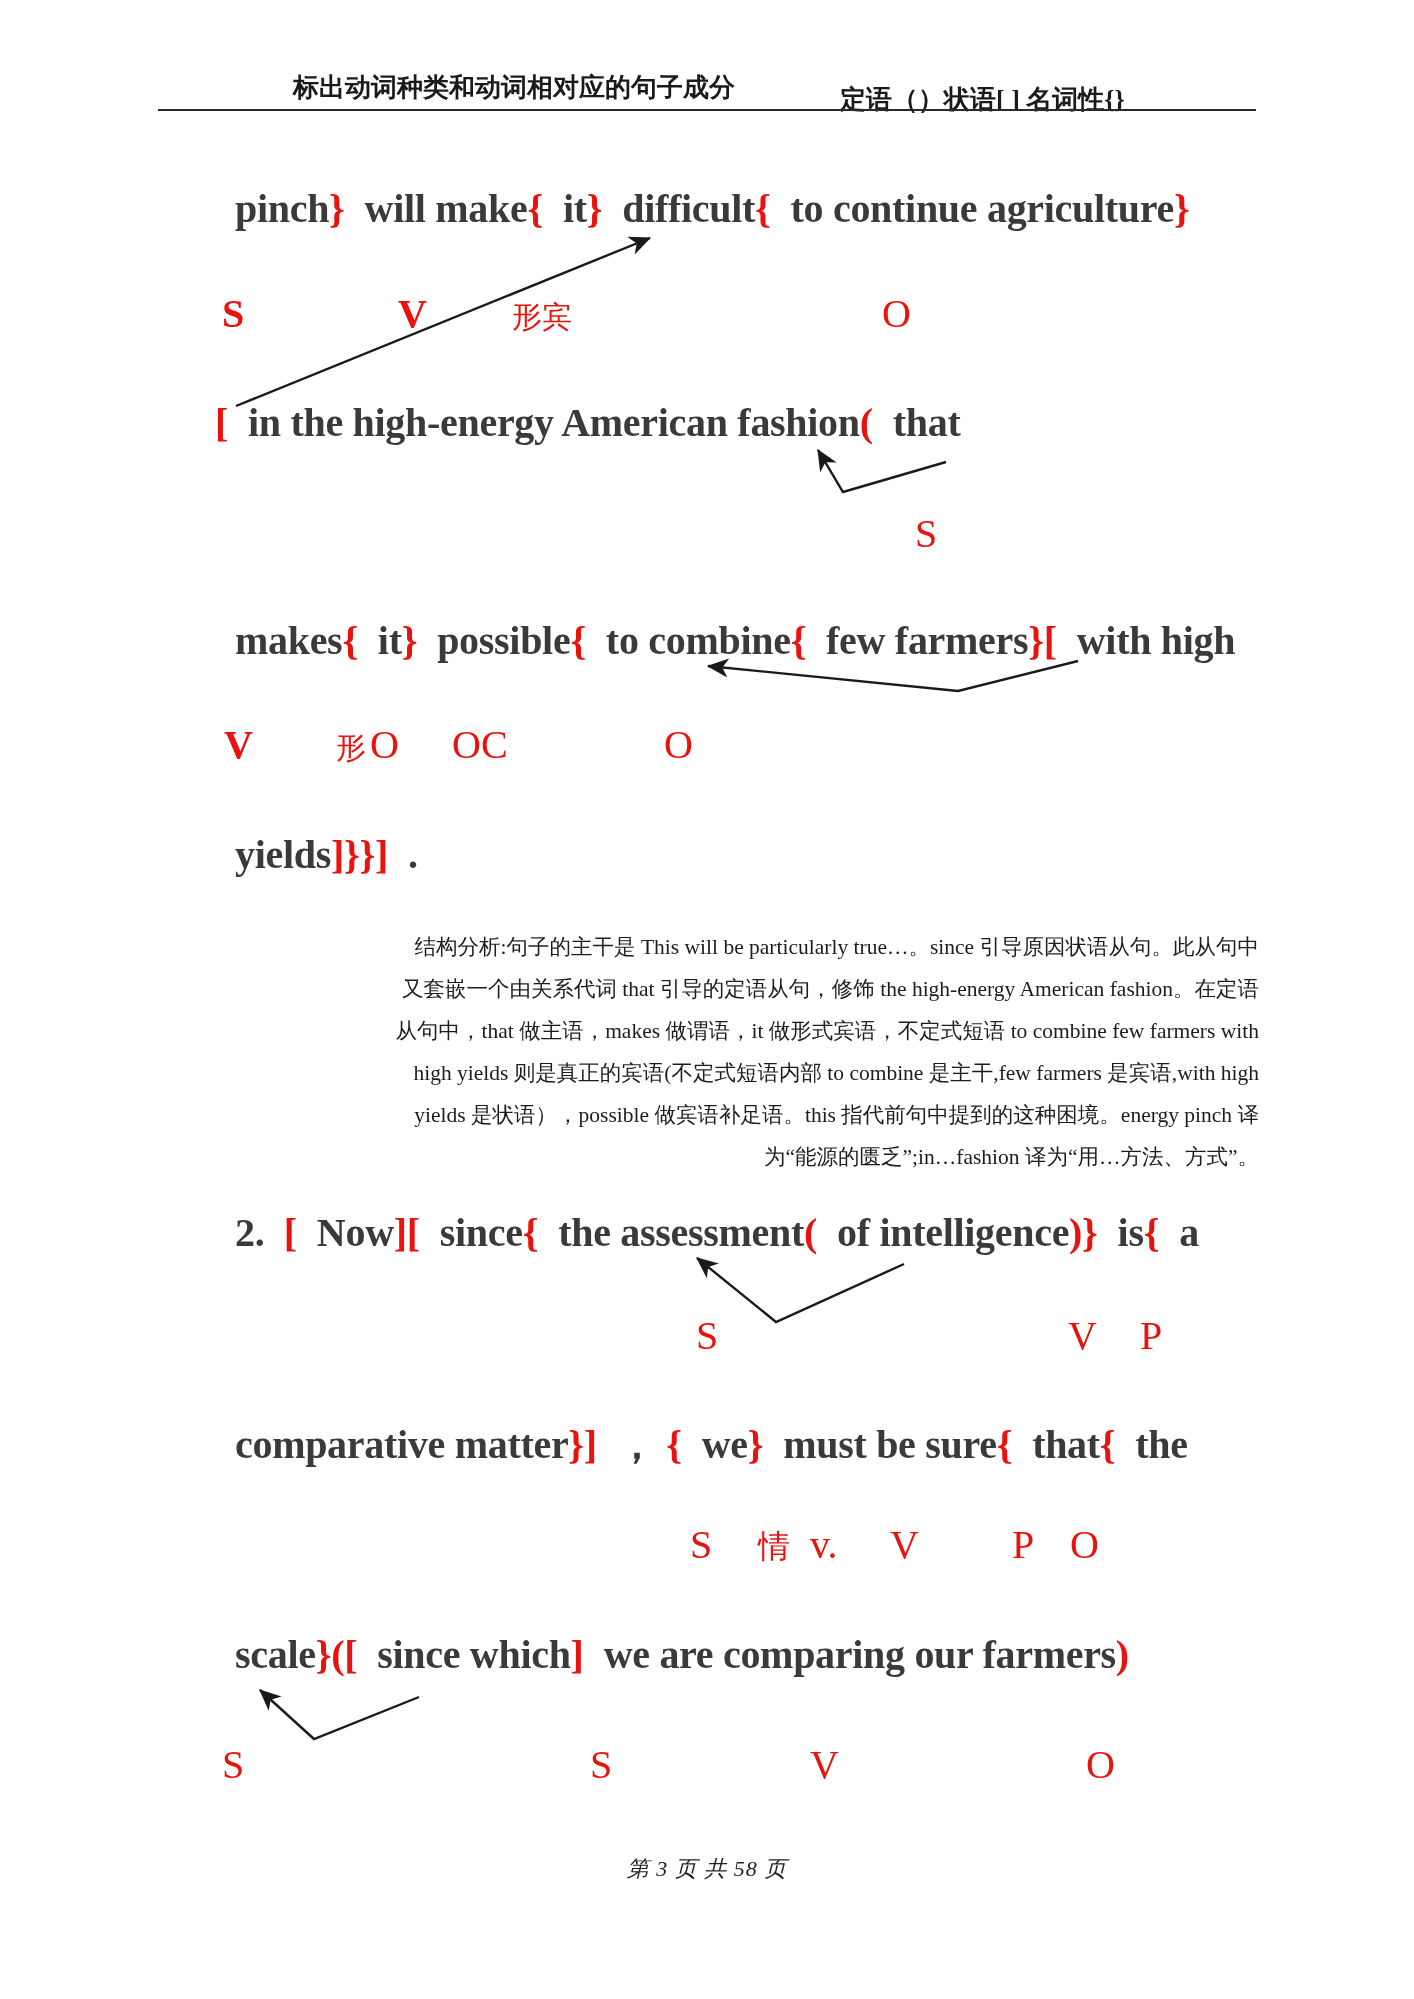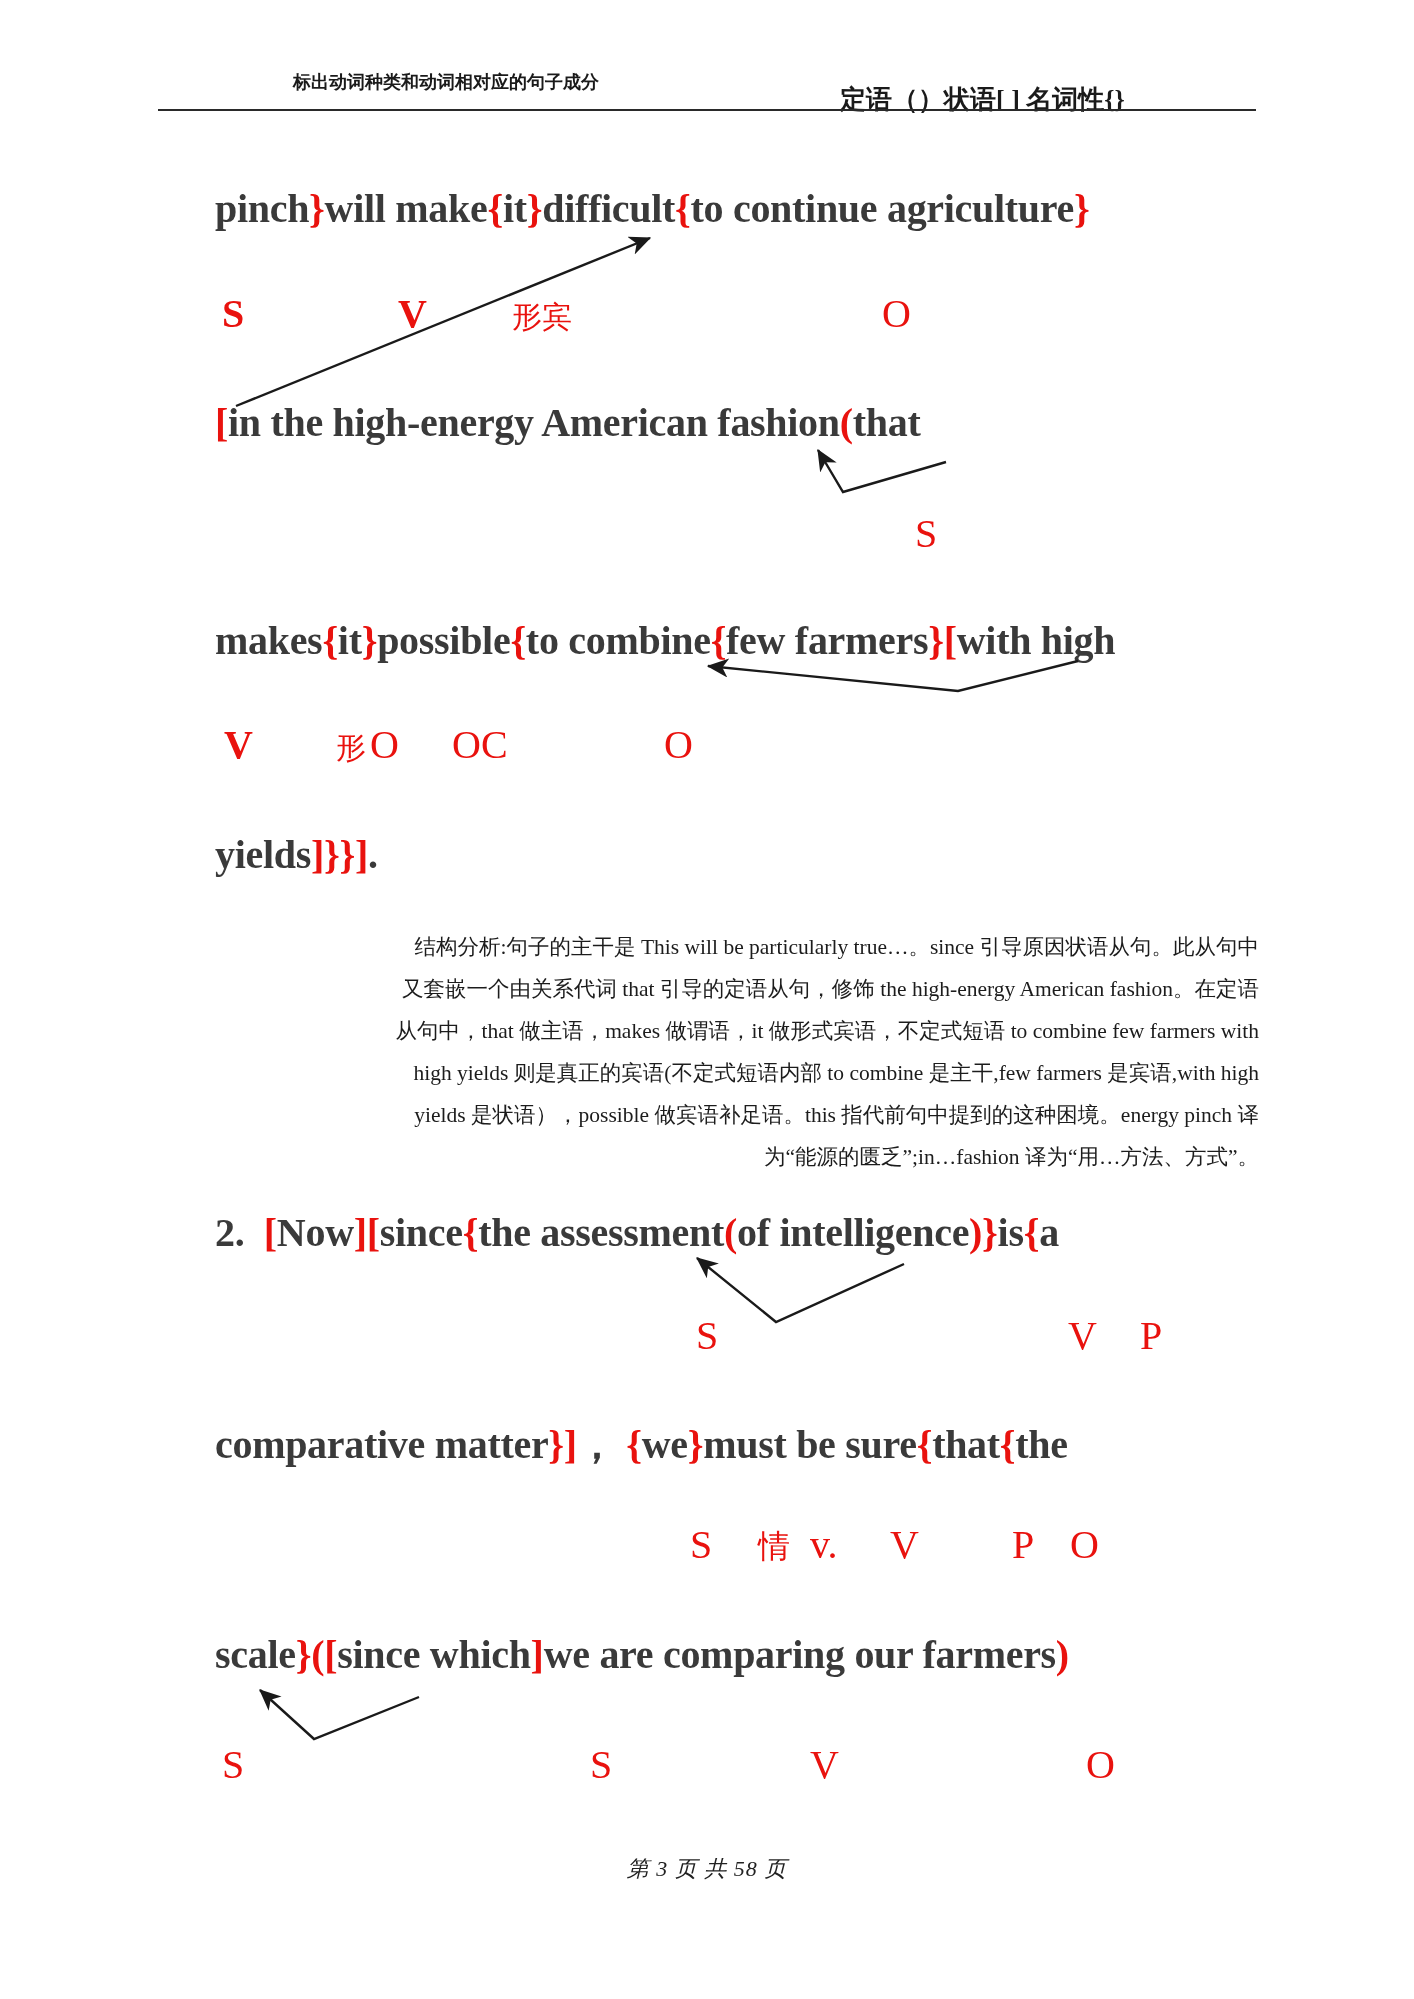--- a/index.html
+++ b/index.html
@@ -4,30 +4,30 @@
 <style>
   * { margin:0; padding:0; box-sizing:border-box; }
   html,body { background:#ffffff; }
   body {
     width:1414px; height:1999px; position:relative;
     font-family:"Liberation Serif", serif;
     --accent-red:#e9120e; --text-dark:#3a3a3a; --ink:#1a1a1a;
   }
   .page { position:absolute; left:0; top:0; width:1414px; height:1999px; background:#ffffff; overflow:hidden; }
 
-  .h-left  { position:absolute; left:293px; top:70px; font-size:18px; font-weight:bold; color:var(--ink); white-space:pre; }
+  .h-left  { position:absolute; left:293px; top:70px; font-size:26px; font-weight:bold; color:var(--ink); white-space:pre; }
   .h-right { position:absolute; left:840px; top:82px; font-size:26px; font-weight:bold; color:var(--ink); white-space:pre; }
   .header-rule { position:absolute; left:158px; top:109px; width:1098px; height:2px; background:#2a2a2a; }
 
   .bigline {
     position:absolute; left:215px; font-size:40px; font-weight:bold;
     color:var(--text-dark); white-space:pre; line-height:1.25; letter-spacing:-0.3px;
   }
   .seg-red  { color:var(--accent-red); }
-  .seg-dark { color:var(--text-dark); }
+  .seg-dark { color:var(--text-dark);margin-left:20px; }
 
   .glabel { position:absolute; font-size:40px; line-height:1.1; color:var(--accent-red); white-space:pre; }
   .glabel.bold { font-weight:bold; }
 
   .paragraph {
     position:absolute; left:213px; top:926px; width:1046px;
     font-size:21.5px; line-height:42px; color:#1c1c1c;
     white-space:pre-line; text-align:right;
   }
 

